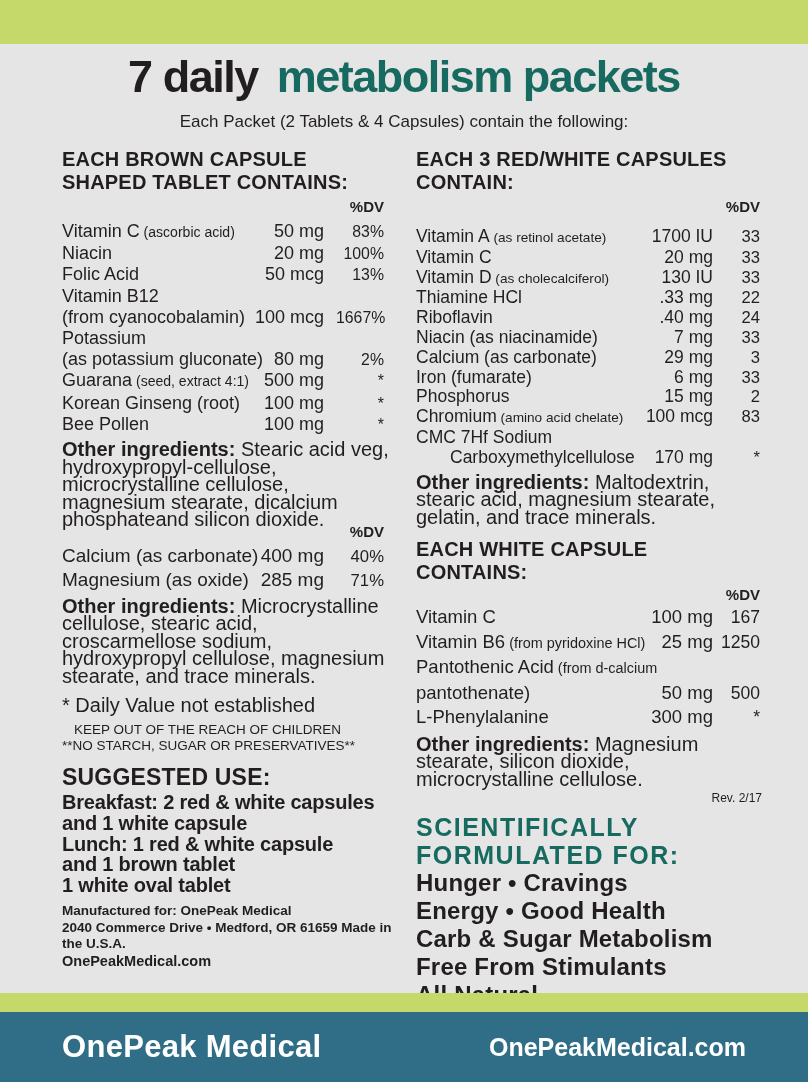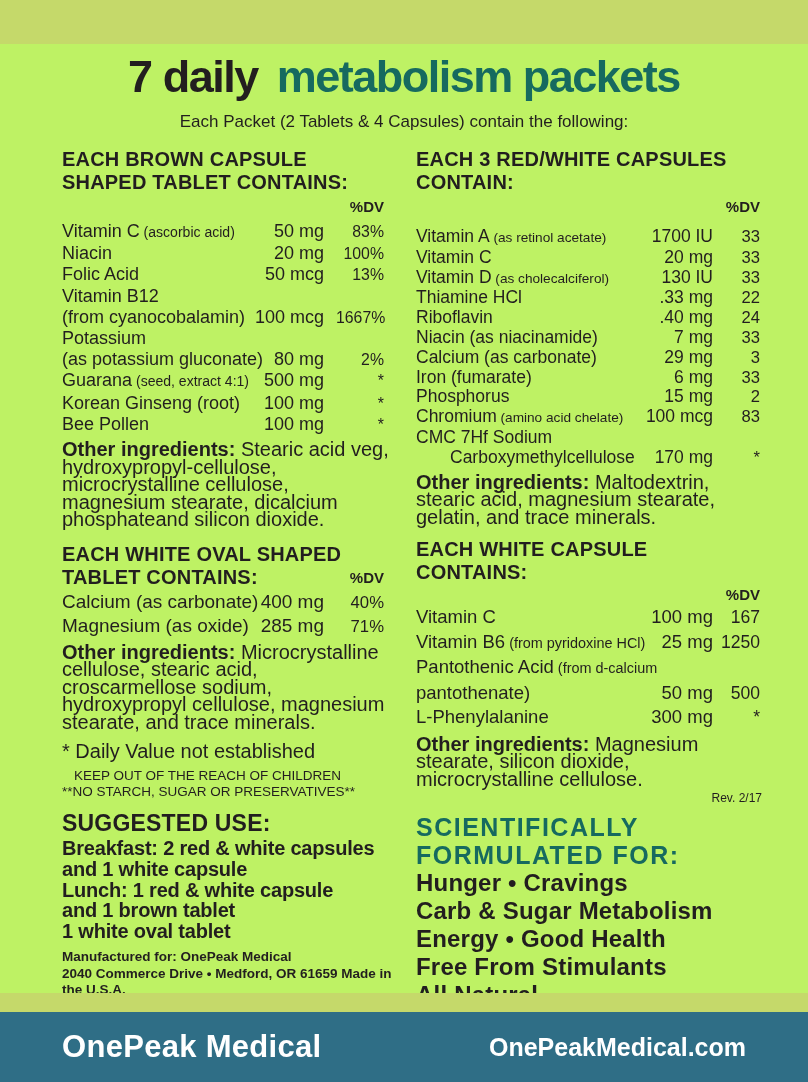--- a/index.html
+++ b/index.html
@@ -1,19 +1,19 @@
 <!DOCTYPE html>
 <html style="--lime: #c5d96a; --teal: #166a5f; --footer: #2f6e86; --ink: #221e1f;"><head>
 <meta charset="utf-8">
 <style>
   :root{
     --lime:#c5d96a; --teal:#166a5f; --footer:#2f6e86; --ink:#221e1f;
   }
   html,body{margin:0;padding:0;background:#fff;}
-  .page{position:relative;width:808px;height:1082px;background:#bef264;overflow:hidden;
+  .page{position:relative;width:808px;height:1082px;background:#e5e5e5;overflow:hidden;
         font-family:"Liberation Sans",sans-serif;color:var(--ink);}
   .topbar{position:absolute;top:0;left:0;width:100%;height:44px;background:var(--lime);}
   .title{position:absolute;top:48px;left:0;width:100%;text-align:center;
          font-weight:bold;font-size:45px;letter-spacing:-1.5px;line-height:58px;}
   .title .t-black{color:var(--ink);}
   .title .t-teal{color:var(--teal);margin-left:8px;}
   .subtitle{position:absolute;top:112px;left:0;width:100%;text-align:center;font-size:17px;}
 
   .cols{position:absolute;top:148px;left:62px;width:694px;display:flex;gap:22px;}
   .col-l{width:332px;}
@@ -140,22 +140,20 @@
               <span class="amt">100 mg</span>
               <span class="dv">*</span>
             </div>
           </div>
         <div class="oth">
           <b>Other ingredients:</b><span> Stearic acid veg, hydroxypropyl-cellulose, microcrystalline cellulose, magnesium stearate, dicalcium phosphateand silicon dioxide.</span>
         </div>
       </div>
 
       <div class="sec-wo">
-        <div class="sec-head">EACH WHITE OVAL SHAPED
-TABLET CONTAINS:</div>
         <div class="dv-head">%DV</div>
         <div>
             <div class="row">
               <span class="nm"><span>Calcium (as carbonate)</span></span>
               <span class="amt">400 mg</span>
               <span class="dv">40%</span>
             </div>
             <div class="row">
               <span class="nm"><span>Magnesium (as oxide)</span></span>
               <span class="amt">285 mg</span>
@@ -296,22 +294,22 @@
           <b>Other ingredients:</b><span> Magnesium stearate, silicon dioxide, microcrystalline cellulose.</span>
         </div>
       </div>
 
       <div class="rev">Rev. 2/17</div>
 
       <div class="sci-head">SCIENTIFICALLY
 FORMULATED FOR:</div>
       <div>
           <div class="sci-item">Hunger • Cravings</div>
+          <div class="sci-item">Energy • Good Health</div>
           <div class="sci-item">Carb &amp; Sugar Metabolism</div>
-          <div class="sci-item">Energy • Good Health</div>
           <div class="sci-item">Free From Stimulants</div>
           <div class="sci-item">All Natural</div>
         </div>
     </div>
   </div>
 
   <div class="foot-green"></div>
   <div class="footbar">
     <div class="foot-brand">OnePeak Medical</div>
     <div class="foot-site">OnePeakMedical.com</div>

